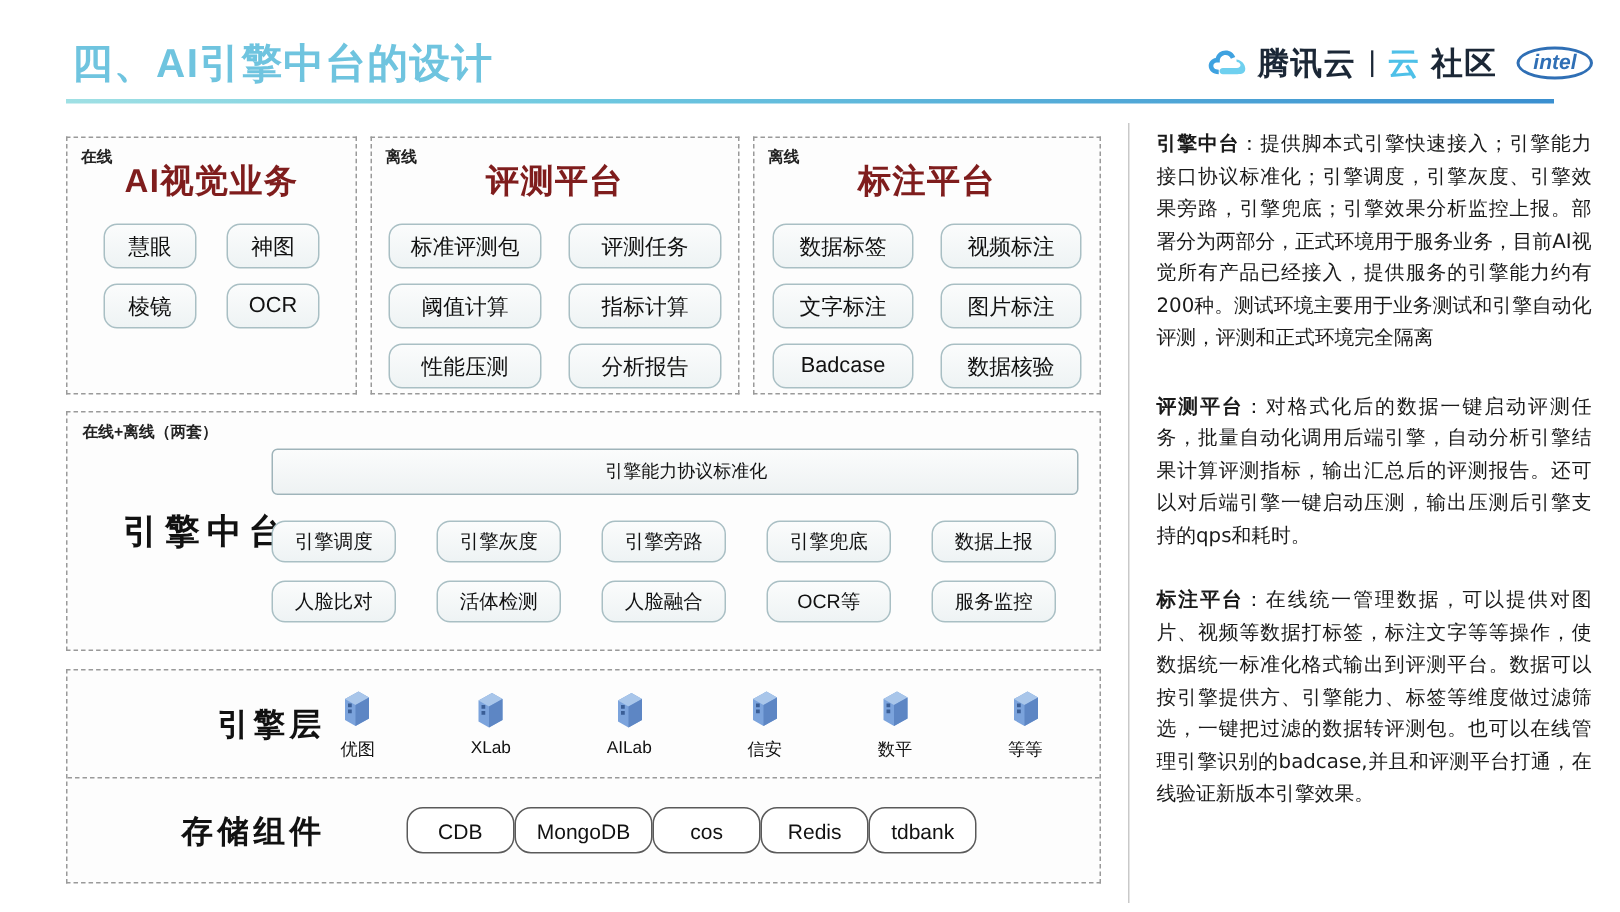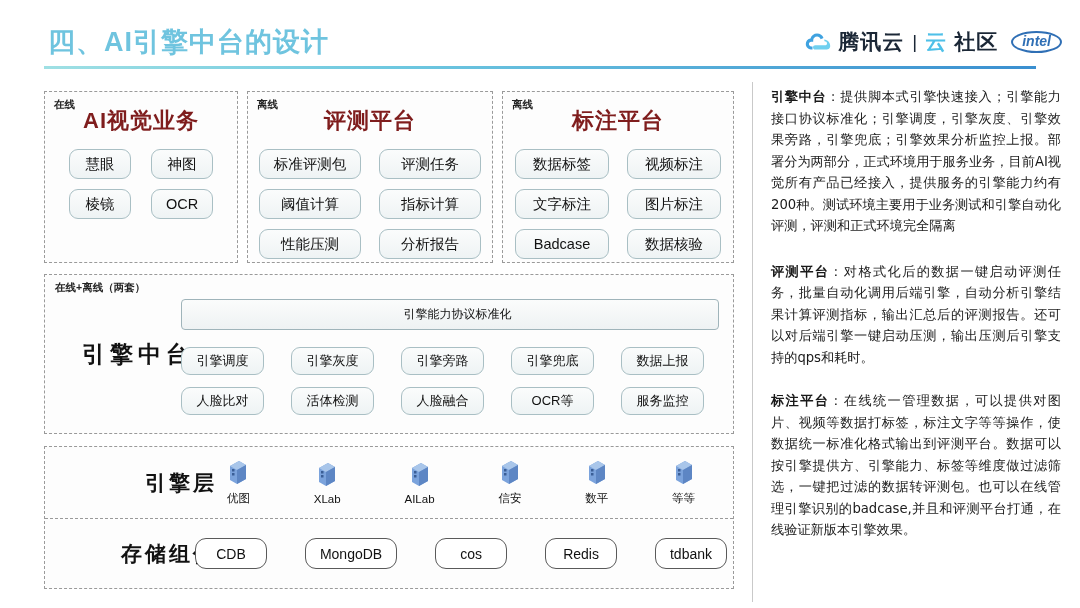--- a/index.html
+++ b/index.html
@@ -108,21 +108,21 @@
   .stack-row{position:relative;height:71px;}
   .stack-split{position:absolute;left:0;right:0;top:71px;height:0;border-top:1.6px dashed #9a9a9a;}
   .stack-label{
     position:absolute;left:14px;top:50%;transform:translateY(-50%);
     width:158px;text-align:right;
     font-size:21px;font-weight:800;letter-spacing:3px;color:#111;
   }
   .engines{position:absolute;left:150px;right:6px;top:0;height:71px;display:flex;align-items:center;justify-content:space-around;text-align:center;}
   .engine{display:flex;flex-direction:column;align-items:center;gap:2px;}
   .engine .ename{font-size:11.5px;color:#111;}
-  .stores{position:absolute;left:150px;right:6px;top:0;height:71px;display:flex;align-items:center;justify-content:space-between;}
+  .stores{position:absolute;left:150px;right:6px;top:0;height:71px;display:flex;align-items:center;justify-content:center;}
   .store{
     box-sizing:border-box;
     background:#fff;border:1.5px solid #5a5a5a;border-radius:11px;
     height:31px;padding:0 14px;min-width:72px;
     display:flex;align-items:center;justify-content:center;
     font-size:14px;color:#111;
   }
 
   
   .notes{position:absolute;left:771px;top:86px;width:290px;}

